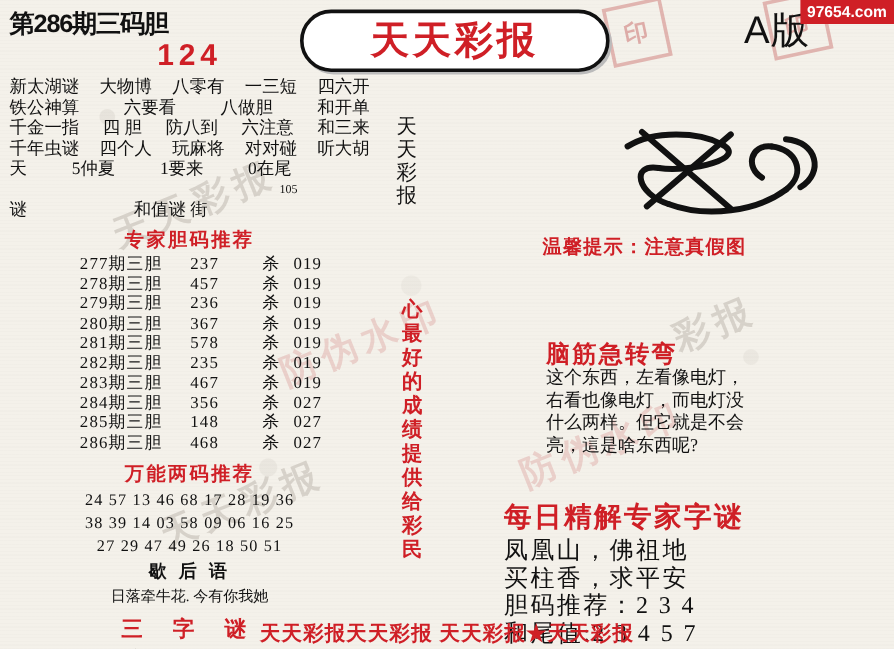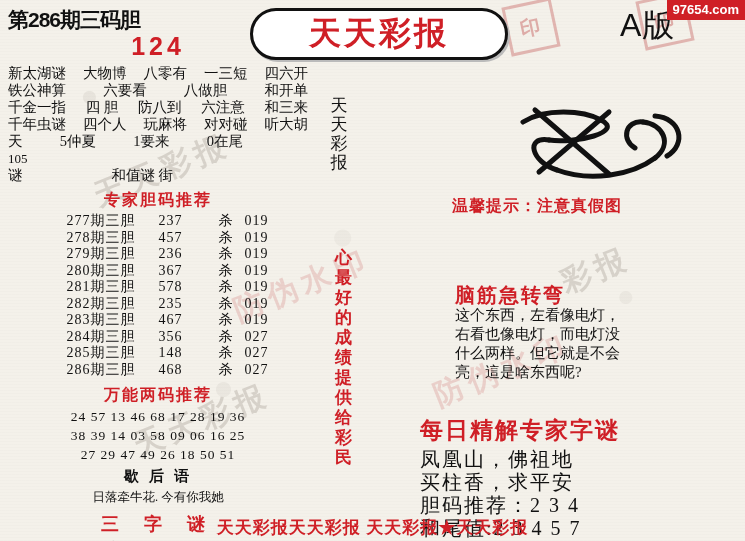--- a/index.html
+++ b/index.html
@@ -48,21 +48,21 @@
     text-align:center;color:#cf1f26;font-size:25px;font-weight:bold;
     letter-spacing:4px;margin-top:-2px;
     font-family:"Liberation Sans", sans-serif;
   }
   .riddle{
     margin-top:4px;font-size:14.5px;color:#111;line-height:17px;
     letter-spacing:0px;
   }
   .riddle .row{display:flex;justify-content:space-between;white-space:nowrap;}
   .riddle .row span{display:inline-block;}
-  .center105{text-align:left;font-size:13px;color:#111;}
+  .center105{text-align:right;font-size:10px;color:#111;}
   .sect-title{
     text-align:center;color:#cf1f26;font-weight:bold;font-size:16px;
     margin-top:6px;letter-spacing:2px;
     font-family:"Liberation Sans", sans-serif;
   }
   .tbl{margin-top:2px;font-size:14px;color:#111;line-height:16.5px;}
   .tbl .trow{display:flex;justify-content:center;gap:0;white-space:nowrap;letter-spacing:1px;}
   .tbl .c1{width:92px;text-align:left;margin-left:35px;}
   .tbl .c2{width:60px;text-align:left;}
   .tbl .c3{width:26px;text-align:left;}

